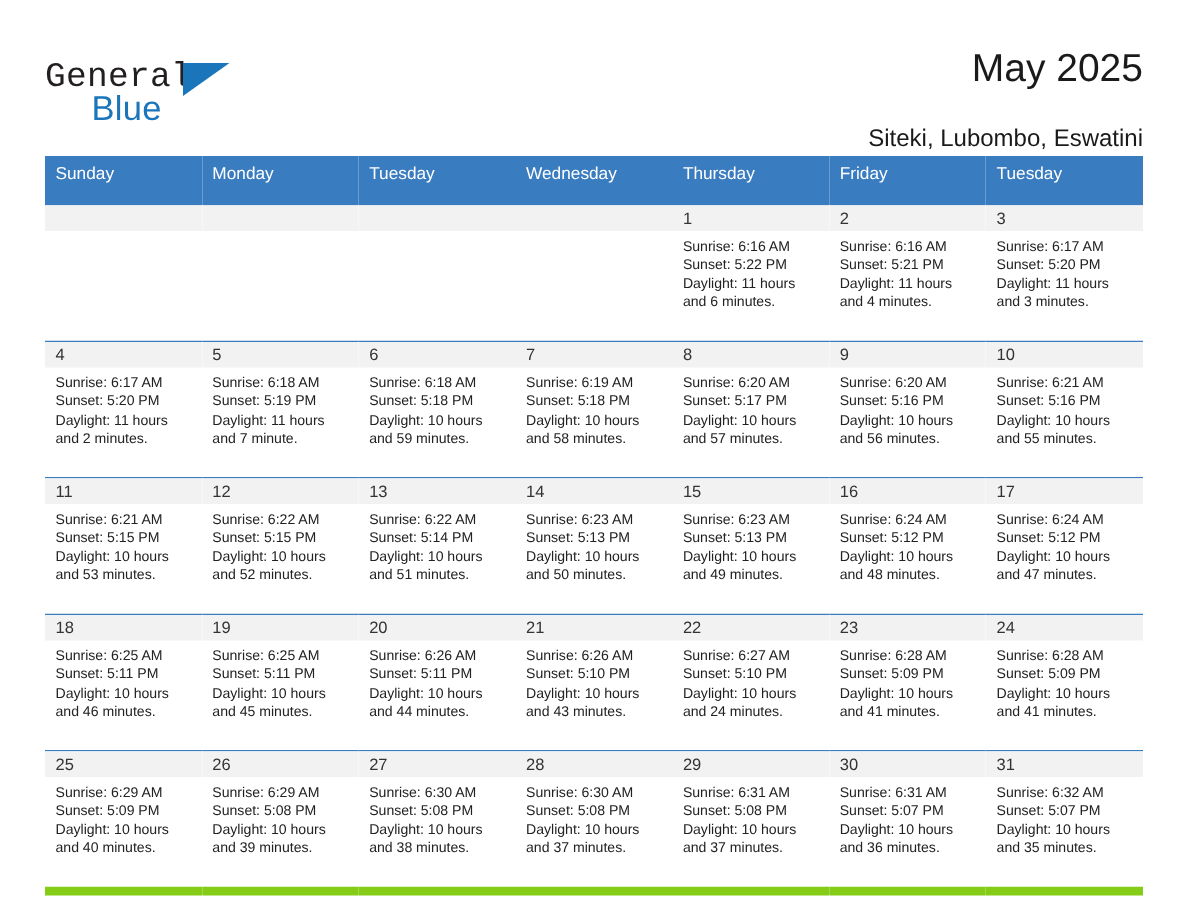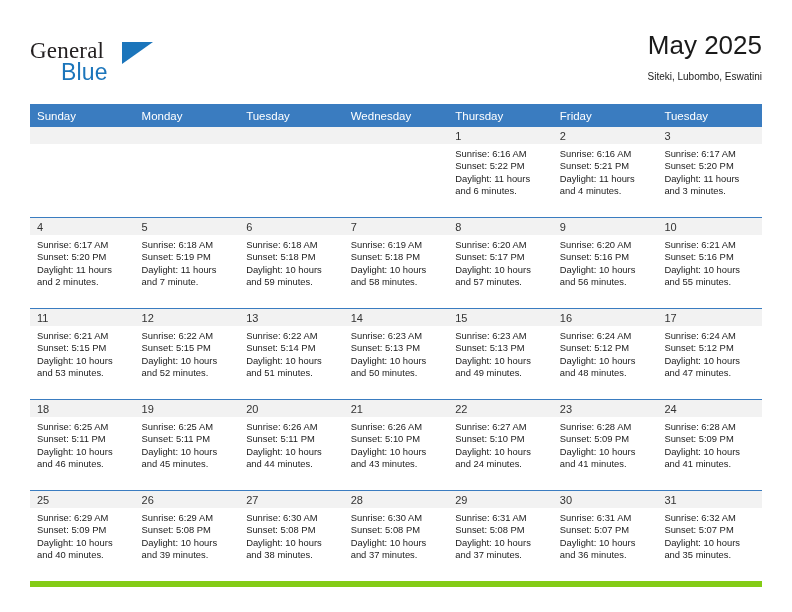--- a/index.html
+++ b/index.html
@@ -36,21 +36,21 @@
     width: 130px;
     height: 52px;
   }
   .brand-general {
     position: absolute;
     left: 0;
     top: 0;
     font-size: 23px;
     letter-spacing: 0.2px;
     color: #231f20;
-    font-family: Liberation Serif, serif;
+    font-family: Liberation Mono, monospace;
   }
   .brand-blue {
     position: absolute;
     left: 31px;
     top: 21px;
     font-size: 23px;
     letter-spacing: 0.2px;
     color: #1b75bb;
     font-family: "Liberation Sans", sans-serif;
     text-align: center;
@@ -72,45 +72,45 @@
     text-align: right;
   }
   .cal-title {
     font-size: 26px;
     color: #1a1a1a;
     line-height: 34px;
     white-space: nowrap;
     font-weight: normal;
   }
   .cal-subtitle {
-    font-size: 10px;
+    font-size: 16px;
     color: #1a1a1a;
     line-height: 22px;
-    margin-top: 4px;
+    margin-top: 20px;
     white-space: nowrap;
   }
 
   
   .calendar {
     position: absolute;
     left: 30px;
     top: 104px;
     width: 732px;
     border-collapse: collapse;
     table-layout: fixed;
   }
   .calendar col { width: 104.57px; }
 
   .dow-row th {
     background: #3a7cc0;
     color: #ffffff;
     font-size: 11.5px;
     font-weight: normal;
     text-align: left;
-    padding: 5px 0 5px 7px;
+    padding: 5px 0 15px 7px;
     height: 13px;
     border: none;
   }
 
   .week-row td {
     vertical-align: top;
     padding: 0;
     border: none;
     border-bottom: 1px solid #3a7cc0;
     height: 90px;

